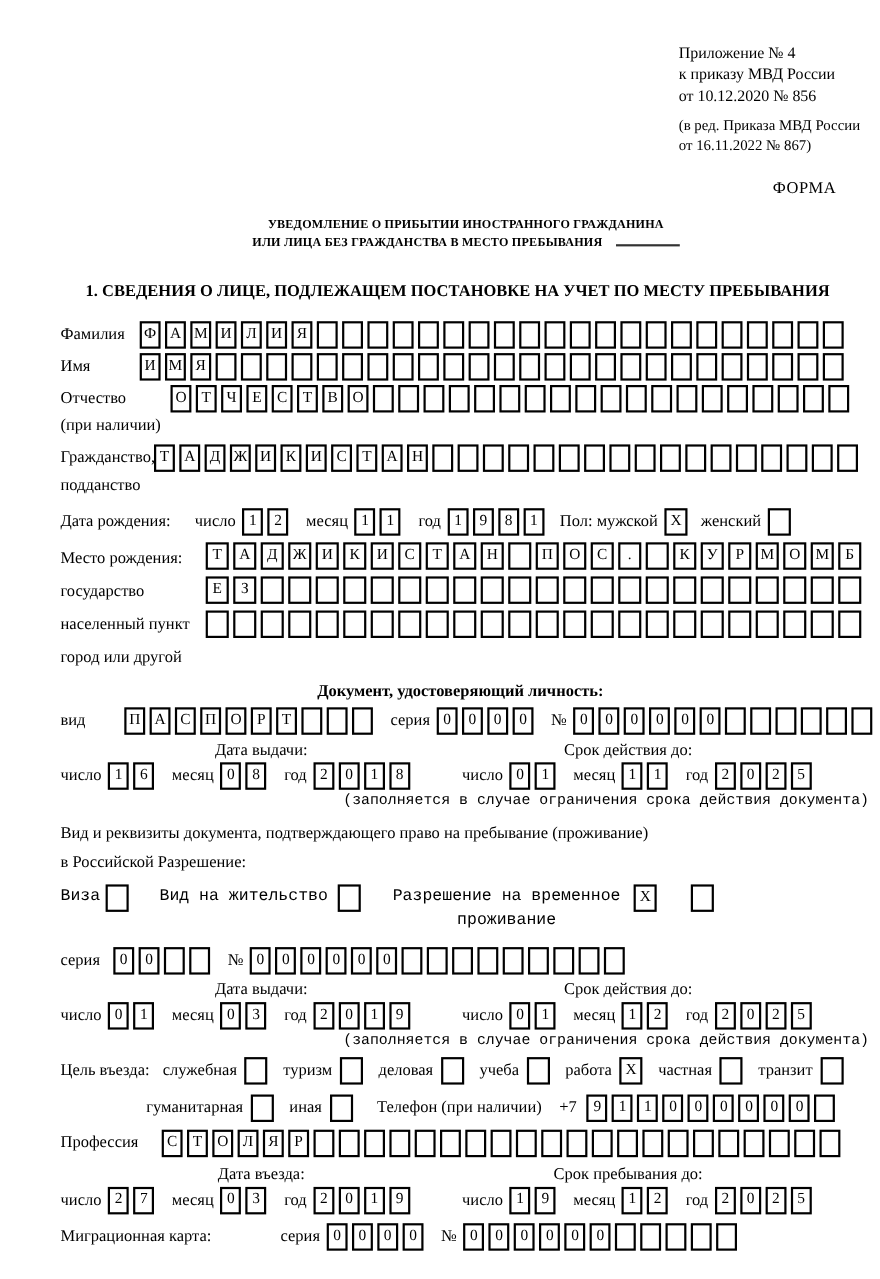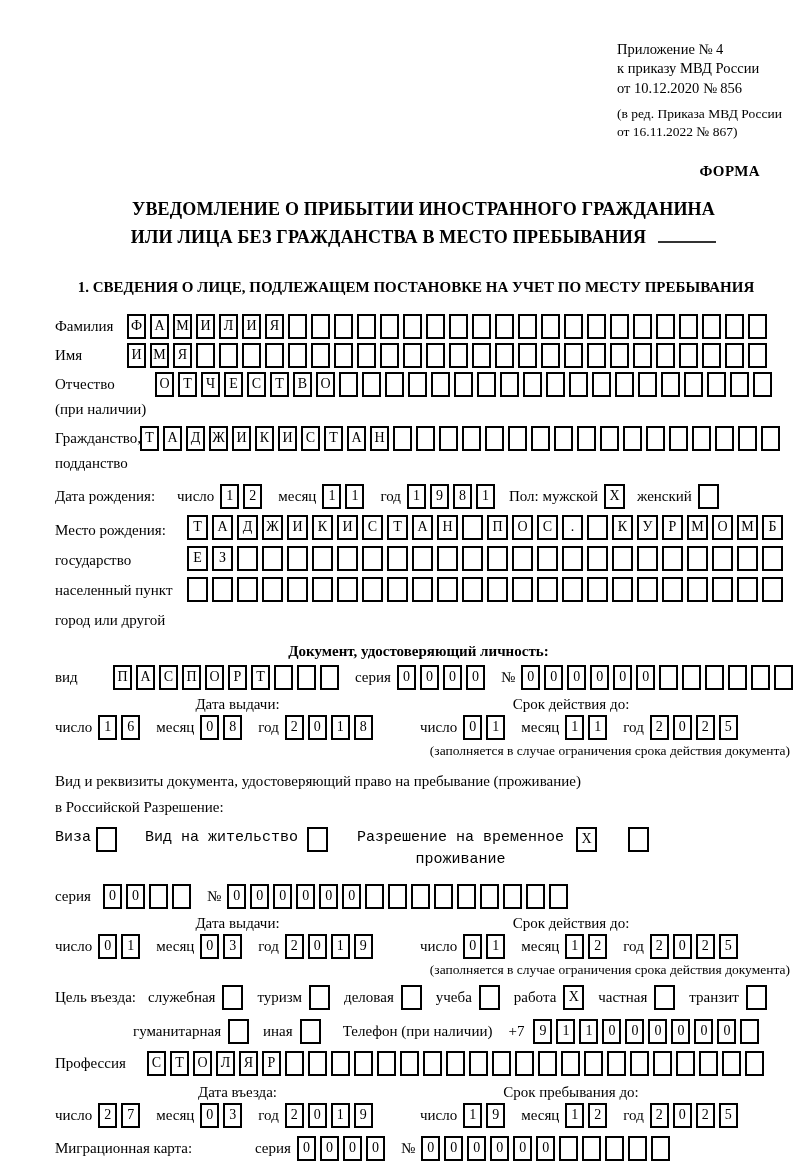--- a/index.html
+++ b/index.html
@@ -1,21 +1,21 @@
 <!DOCTYPE html>
 <html><head>
 <meta charset="utf-8">
 <style>
   html,body{margin:0;padding:0;background:#e8e8e8;}
   .page{width:800px;height:1163px;box-sizing:border-box;margin:0 auto;background:#ffffff;
         padding:40px 8px 14px 55px;font-family:"Liberation Serif","DejaVu Serif",serif;color:#000;overflow:hidden;}
   .annex{margin-left:562px;font-size:14.5px;line-height:1.33;}
   .annex .rev{margin-top:7px;font-size:13.5px;}
-  .forma{font-weight:bold;text-align:right;padding-right:32px;margin-top:22px;font-size:15px;letter-spacing:.4px;}
-  .title{font-weight:bold;text-align:center;font-size:18px;line-height:1.55;margin-top:16px;letter-spacing:.2px;}
+  .forma{font-weight:normal;text-align:right;padding-right:32px;margin-top:22px;font-size:15px;letter-spacing:.4px;}
+  .title{font-weight:bold;text-align:center;font-size:11px;line-height:1.55;margin-top:16px;letter-spacing:.2px;}
   .blank{display:inline-block;width:58px;border-bottom:2px solid #333;margin-left:12px;vertical-align:baseline;}
   .sec{font-weight:bold;font-size:15px;text-align:center;margin-top:27px;margin-left:-15px;}
   .frow{display:flex;align-items:center;margin-top:4px;}
   .frow.top{align-items:flex-start;}
   .lbl{font-size:15px;flex-shrink:0;line-height:25px;}
   .sub{display:block;}
   .w1{width:72px;}
   .w2{width:100px;}
   .w3{width:85px;}
   .w4{width:132px;line-height:30px;}
@@ -28,21 +28,21 @@
   .dlbl{font-size:15px;margin:0 6px 0 12px;}
   .dlbl.first{margin-left:0;}
   .bp-rows .cells{margin-bottom:6px;}
   .dochead{font-weight:bold;font-size:15px;text-align:center;margin-top:8px;margin-left:-10px;}
   .twocol{display:flex;margin-top:6px;}
   .col-l{width:365px;flex-shrink:0;}
   .col-r{flex:1;}
   .hdr{font-size:15px;text-align:center;}
   .hdr-r{padding-right:70px;}
   .dgroup{display:flex;align-items:center;}
-  .note{font-size:13.5px;text-align:right;padding-right:2px;margin-top:3px;}
+  .note{font-size:13.5px;text-align:right;padding-right:2px;margin-top:3px;font-family:Liberation Mono, monospace;}
   .intro{font-size:15px;margin-top:10px;line-height:1.6;}
   .optrow{display:flex;align-items:flex-start;margin-top:8px;}
   .opt{display:flex;align-items:flex-start;}
   .olbl{font-size:15px;line-height:1.5;font-family:Liberation Mono, monospace;}
   .olbl.c{text-align:center;}
   .opt .cbx{margin-left:9px;}
   .gap1{margin-left:28px;} .gap2{margin-left:26px;} .gap3{margin-left:22px;}
   .purr{display:flex;align-items:center;margin-top:9px;}
   .pur{display:flex;align-items:center;margin-left:12px;}
   .pur .plbl{font-size:15px;margin-right:7px;text-align:right;}
@@ -410,21 +410,21 @@
       <span class="cells">
           <span class="cell">2</span>
           <span class="cell">0</span>
           <span class="cell">2</span>
           <span class="cell">5</span>
         </span>
     </div>
   </div>
   <div class="note">(заполняется в случае ограничения срока действия документа)</div>
 
-  <div class="intro">Вид и реквизиты документа, удостоверяющий право на пребывание (проживание)</div>
+  <div class="intro">Вид и реквизиты документа, подтверждающего право на пребывание (проживание)</div>
   <div class="intro" style="margin-top:2px;">в Российской Разрешение:</div>
 
   <div class="optrow">
     <span class="opt">
       <span class="olbl">Виза</span>
       <span class="cbx" style="margin-left:5px;"></span>
     </span>
     <span class="opt gap1">
       <span class="olbl">Вид на жительство</span>
       <span class="cbx"></span>

